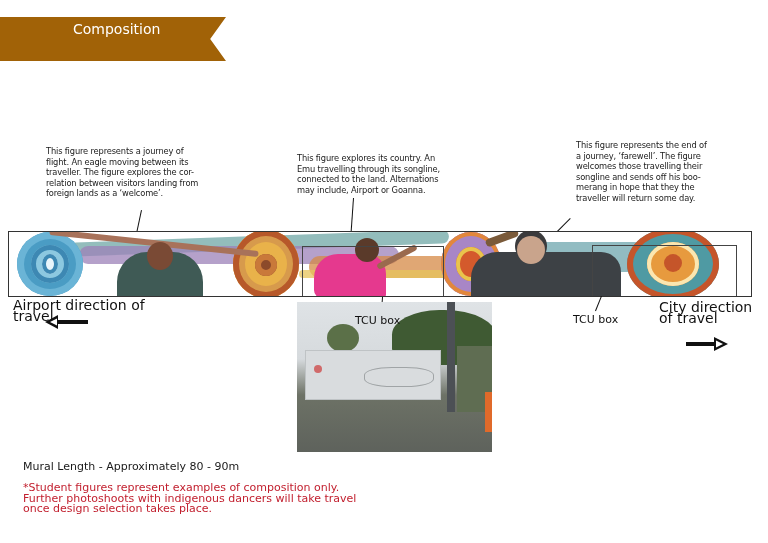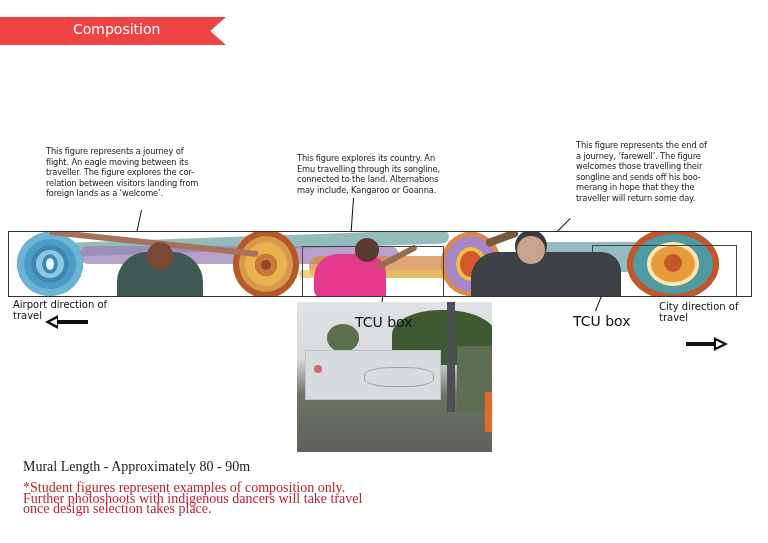--- a/index.html
+++ b/index.html
@@ -1,21 +1,21 @@
 <!DOCTYPE html>
 <html><head>
 <meta charset="utf-8">
 <style>
   * { box-sizing: border-box; margin: 0; padding: 0; }
   html, body { width: 768px; height: 543px; background: #ffffff; overflow: hidden; }
   body { position: relative; font-family: "DejaVu Sans", sans-serif; color: #1a1a1a; }
 
   .banner {
-    position: absolute; left: 0; top: 17px; width: 226px; height: 28px;
-    background: #ef4444;
+    position: absolute; left: 0; top: 17px; width: 226px; height: 44px;
+    background: #a16207;
     clip-path: polygon(0 0, 100% 0, 93% 50%, 100% 100%, 0 100%);
   }
   .banner-title {
     position: absolute; left: 73px; top: 4px; color: #fff; font-size: 14px;
     font-family: "DejaVu Sans", sans-serif;
   }
 
   .caption {
     position: absolute; font-size: 8.3px; line-height: 10.6px; color: #1a1a1a;
     font-family: "DejaVu Sans", sans-serif; white-space: pre-line; letter-spacing: -0.15px;
@@ -24,49 +24,49 @@
 
   .mural {
     position: absolute; left: 8px; top: 231px; width: 744px; height: 66px;
     border: 1.5px solid #333; overflow: hidden; background: #fff;
   }
   .band { position: absolute; border-radius: 40px; opacity: 0.75; }
   .ring { position: absolute; border-radius: 50%; }
   .figure { position: absolute; }
   .tcu-outline { position: absolute; border: 1.2px solid #444; }
 
-  .label { position: absolute; font-size: 14px; color: #111; }
-  .label-small { position: absolute; font-size: 10px; line-height: 10.5px; color: #111; white-space: pre-line; }
+  .label { position: absolute; font-size: 11px; color: #111; }
+  .label-small { position: absolute; font-size: 14px; line-height: 10.5px; color: #111; white-space: pre-line; }
 
   .arrow-left, .arrow-right { position: absolute; height: 14px; }
 
   .photo {
     position: absolute; left: 297px; top: 302px; width: 195px; height: 150px; overflow: hidden;
     background: linear-gradient(#dfe3e6 0%, #d6dadd 38%, #6d7266 62%, #5e625c 100%);
   }
 
-  .note { position: absolute; font-size: 14px; line-height: 10.6px; font-family: Liberation Serif, serif; }
+  .note { position: absolute; font-size: 11px; line-height: 10.6px; }
   .note-red { color: #c2202f; white-space: pre-line; }
 </style>
 </head>
 <body>
 
 <div class="banner">
   <span class="banner-title">Composition</span>
 </div>
 
 <div class="caption" style="left:46px; top:146px;">This figure represents a journey of
 flight. An eagle moving between its
 traveller. The figure explores the cor-
 relation between visitors landing from
 foreign lands as a ‘welcome’.</div>
 <div class="caption" style="left:297px; top:153px;">This figure explores its country. An
 Emu travelling through its songline,
 connected to the land. Alternations
-may include, Kangaroo or Goanna.</div>
+may include, Airport or Goanna.</div>
 <div class="caption" style="left:576px; top:140px;">This figure represents the end of
 a journey, ‘farewell’. The figure
 welcomes those travelling their
 songline and sends off his boo-
 merang in hope that they the
 traveller will return some day.</div>
 
 <div class="leader" style="left:141px; top:210px; height:55px; transform:rotate(12deg);"></div>
 <div class="leader" style="left:353px; top:198px; height:56px; transform:rotate(4deg);"></div>
 <div class="leader" style="left:570px; top:218px; height:30px; transform:rotate(45deg);"></div>

